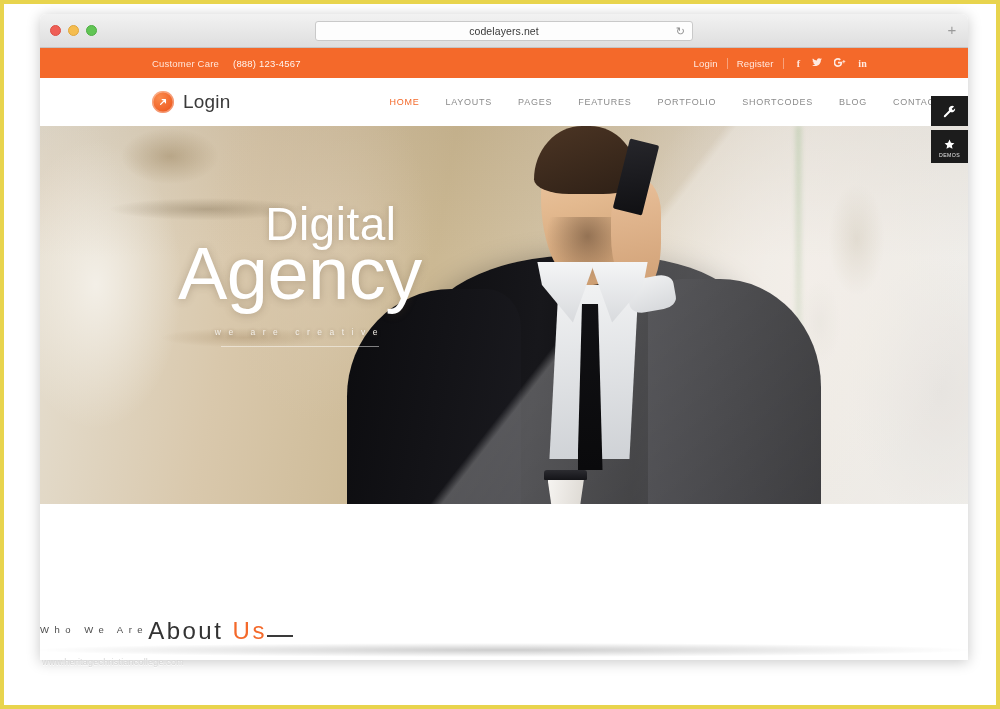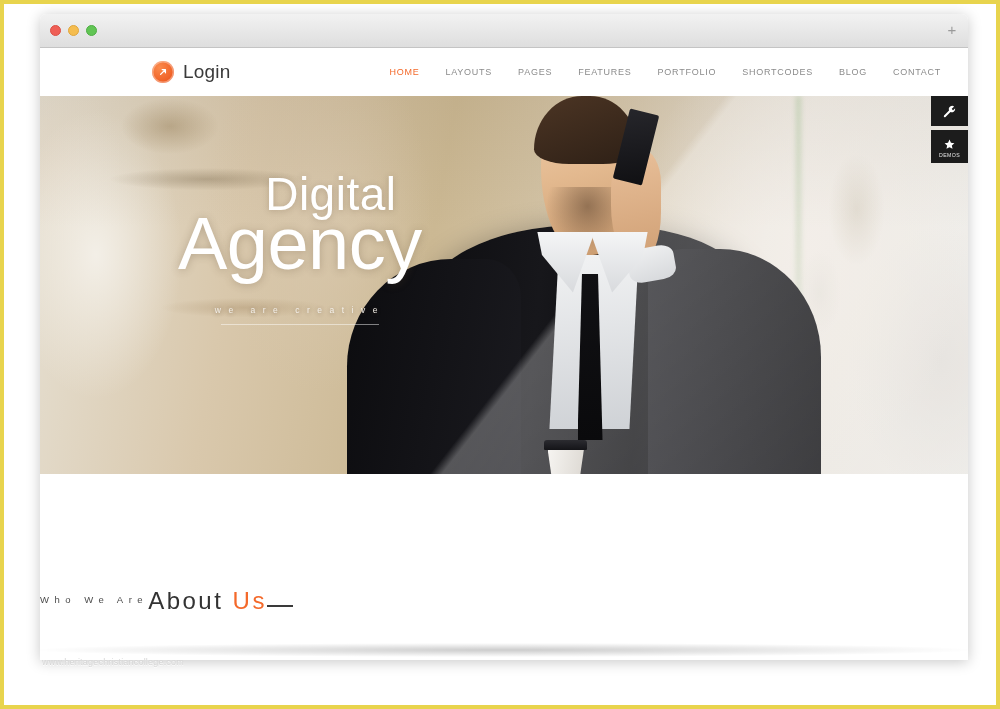--- a/index.html
+++ b/index.html
@@ -482,21 +482,21 @@
   .hero-line2 {
     font-size: 74px;
     color: #ffffff;
     font-weight: 300;
     line-height: 0.84;
     letter-spacing: -0.5px;
     margin-top: -4px;
     text-shadow: 0 1px 8px rgba(90,70,45,0.3);
   }
   .hero-tagline {
-    margin-top: 30px;
+    margin-top: 22px;
     font-size: 8.5px;
     color: #f4f0ea;
     letter-spacing: 7.5px;
     text-transform: lowercase;
     text-shadow: 0 1px 4px rgba(70,55,35,0.45);
   }
   .tagline-rule {
     width: 158px;
     height: 1px;
     background: rgba(255,255,255,0.48);
@@ -564,26 +564,56 @@
 
 <div class="browser-window">
 
   <div class="browser-chrome">
     <div class="traffic-lights">
       <span class="light red"></span>
       <span class="light yellow"></span>
       <span class="light green"></span>
     </div>
 
+    <div class="url-bar">
+      <span class="url-text">codelayers.net</span>
+      <span class="reload-icon">↻</span>
+    </div>
 
     <div class="new-tab-btn">+</div>
   </div>
 
   <div class="site">
 
+    <div class="topbar">
+      <div class="topbar-left">
+        <span>Customer Care</span>
+        <span class="phone">(888) 123-4567</span>
+      </div>
+      <div class="topbar-right">
+        <a href="#">Login</a>
+        <span class="sep"></span>
+        <a href="#">Register</a>
+        <span class="sep"></span>
+        <span class="social">
+          <a href="#">f</a>
+          <a href="#">
+            <svg width="10" height="9" viewBox="0 0 10 9" aria-hidden="true">
+                <path fill="#ffe9e0" d="M10 1.1a4 4 0 0 1-1.2.3A2 2 0 0 0 9.7.3a4 4 0 0 1-1.3.5A2 2 0 0 0 5 2.6a5.7 5.7 0 0 1-4.1-2.1 2 2 0 0 0 .6 2.7 2 2 0 0 1-.9-.3 2 2 0 0 0 1.6 2 2 2 0 0 1-.9 0 2 2 0 0 0 1.9 1.4A4.1 4.1 0 0 1 0 7.2a5.8 5.8 0 0 0 3.1.9c3.8 0 5.8-3.1 5.8-5.8v-.3A4.1 4.1 0 0 0 10 1.1z"></path>
+              </svg>
+          </a>
+          <a href="#">
+            <svg width="12" height="9" viewBox="0 0 12 9" aria-hidden="true">
+                <path fill="#ffe9e0" d="M4 0a4.5 4.5 0 1 0 0 9c2.6 0 4.3-1.8 4.3-4.4 0-.3 0-.5-.1-.8H4v1.7h2.5A2.2 2.2 0 0 1 4 7.2 2.7 2.7 0 1 1 4 1.8a2.4 2.4 0 0 1 1.7.7l1.2-1.2A4.3 4.3 0 0 0 4 0zm7.3 3.2h-1V2.1h-.9v1.1h-1v.9h1v1.1h.9V4.1h1z"></path>
+              </svg>
+          </a>
+          <a href="#">in</a>
+        </span>
+      </div>
+    </div>
 
     <div class="navbar">
       <div class="brand">
         <span class="brand-mark">
           <svg width="12" height="12" viewBox="0 0 12 12" aria-hidden="true">
             <path d="M3.6 8.4L8.2 3.8M8.4 3.6v3.2M8.4 3.6H5.2" stroke="#ffffff" stroke-width="1.3" fill="none" stroke-linecap="round" stroke-linejoin="round"></path>
           </svg>
         </span>
         <span class="brand-name">Login</span>
       </div>

